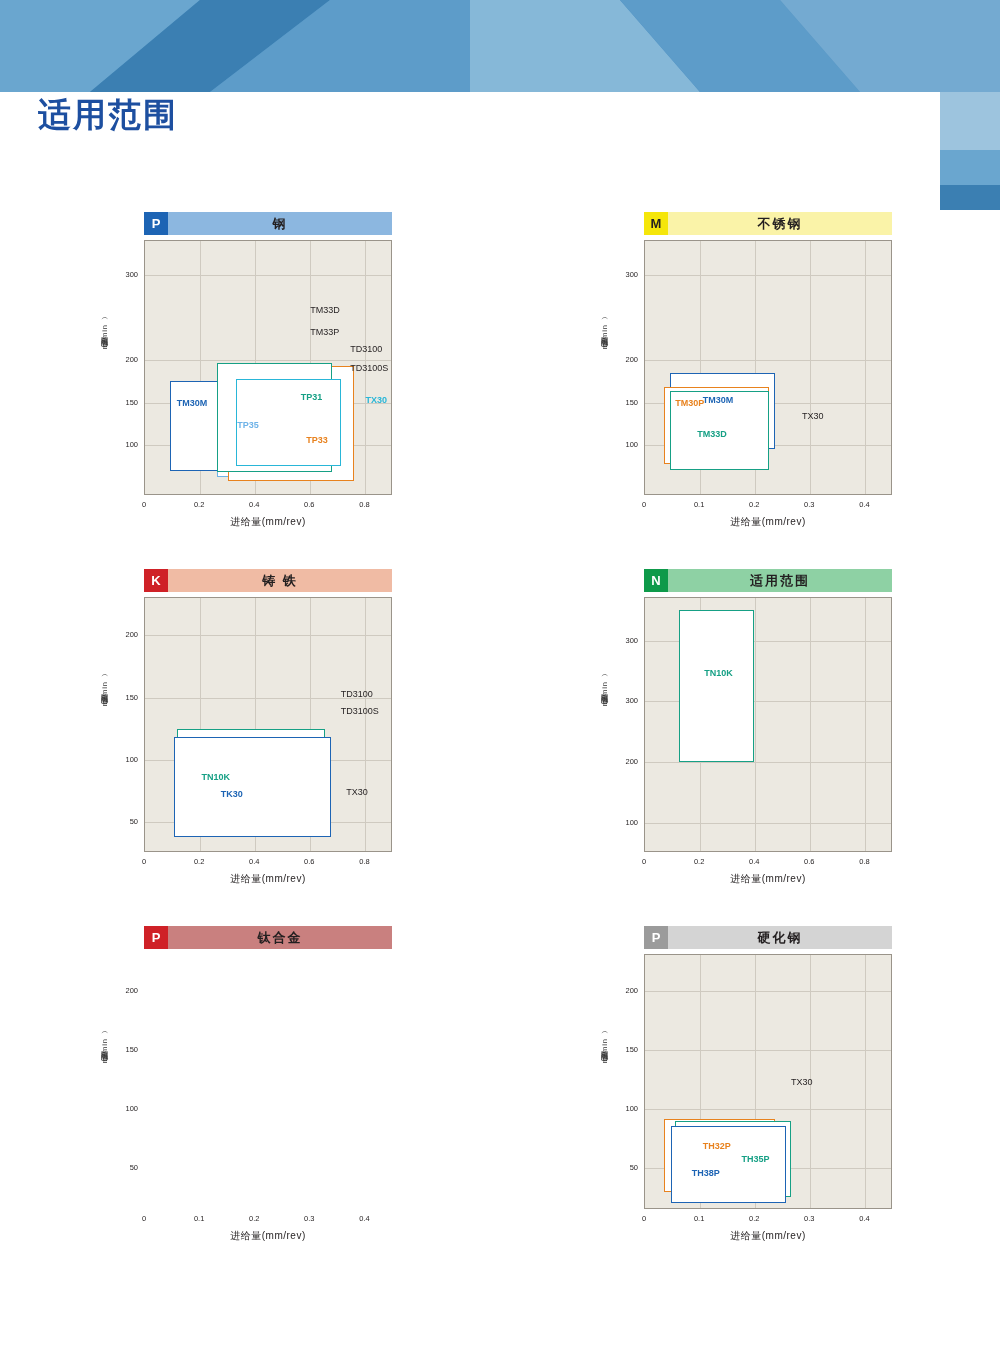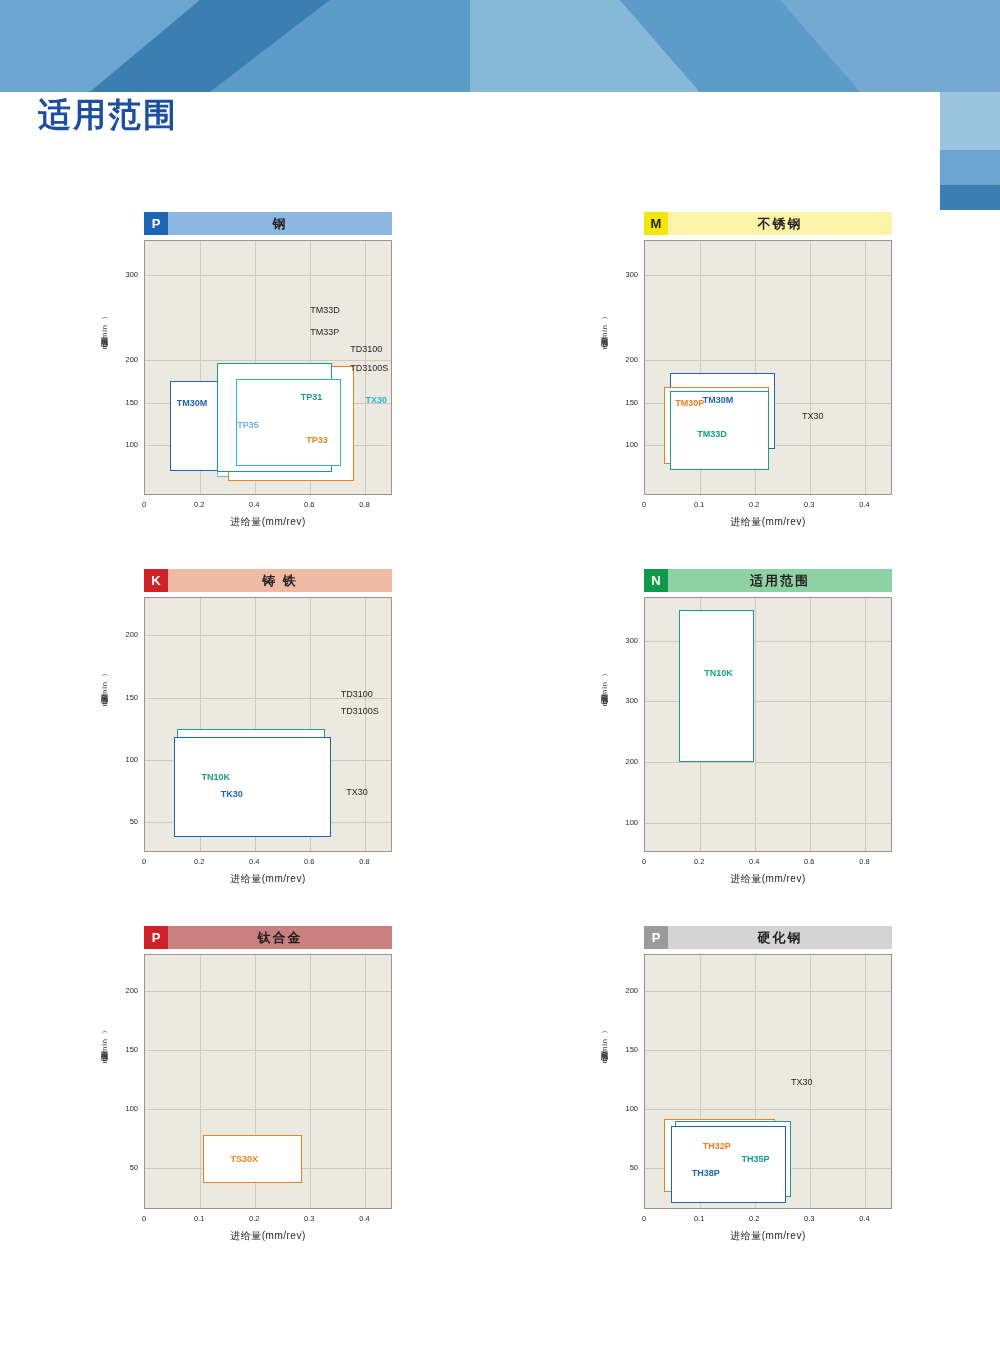--- a/index.html
+++ b/index.html
@@ -237,32 +237,20 @@
             <div class="ylabel" style="left: 4px; top: 82.5px;">切削速度（m/min）</div>
             <div class="tickx" style="left: 48px; top: 260px;">0</div>
             <div class="tickx" style="left: 103.111px; top: 260px;">0.1</div>
             <div class="tickx" style="left: 158.222px; top: 260px;">0.2</div>
             <div class="tickx" style="left: 213.333px; top: 260px;">0.3</div>
             <div class="tickx" style="left: 268.444px; top: 260px;">0.4</div>
             <div class="ticky" style="left: 14px; width: 28px; top: 213.488px;">50</div>
             <div class="ticky" style="left: 14px; width: 28px; top: 154.186px;">100</div>
             <div class="ticky" style="left: 14px; width: 28px; top: 94.8837px;">150</div>
             <div class="ticky" style="left: 14px; width: 28px; top: 35.5814px;">200</div>
-            <div class="plot" style="left: 48px; position: absolute; top: 0px; width: 248px; height: 255px;">
-              <div class="gl glv" style="left: 55.1111px;"></div>
-              <div class="gl glv" style="left: 110.222px;"></div>
-              <div class="gl glv" style="left: 165.333px;"></div>
-              <div class="gl glv" style="left: 220.444px;"></div>
-              <div class="gl glh" style="top: 213.488px;"></div>
-              <div class="gl glh" style="top: 154.186px;"></div>
-              <div class="gl glh" style="top: 94.8837px;"></div>
-              <div class="gl glh" style="top: 35.5814px;"></div>
-              <div class="box" style="left: 57.8667px; top: 180.279px; width: 99.2px; height: 47.4419px; border-color: rgb(232, 130, 30); background: rgb(255, 255, 255);"></div>
-              <div class="blabel" style="left: 85.4222px; top: 199.186px; color: rgb(232, 130, 30);">TS30X</div>
-            </div>
           </div>
           <div class="xlabel" style="margin-left: 48px; width: 248px; margin-top: 20px;">进给量(mm/rev)</div>
         </div>
       </div>
       <div class="cell">
         <div class="panel" style="width: 308px; padding-top: 22px; padding-bottom: 18px;">
           <div class="cap" style="margin-left: 48px; width: 248px; background: rgb(212, 212, 212);">
             <div class="cap-badge" style="background: rgb(155, 155, 155);">P</div>
             <div class="cap-title">硬化钢</div>
           </div>

